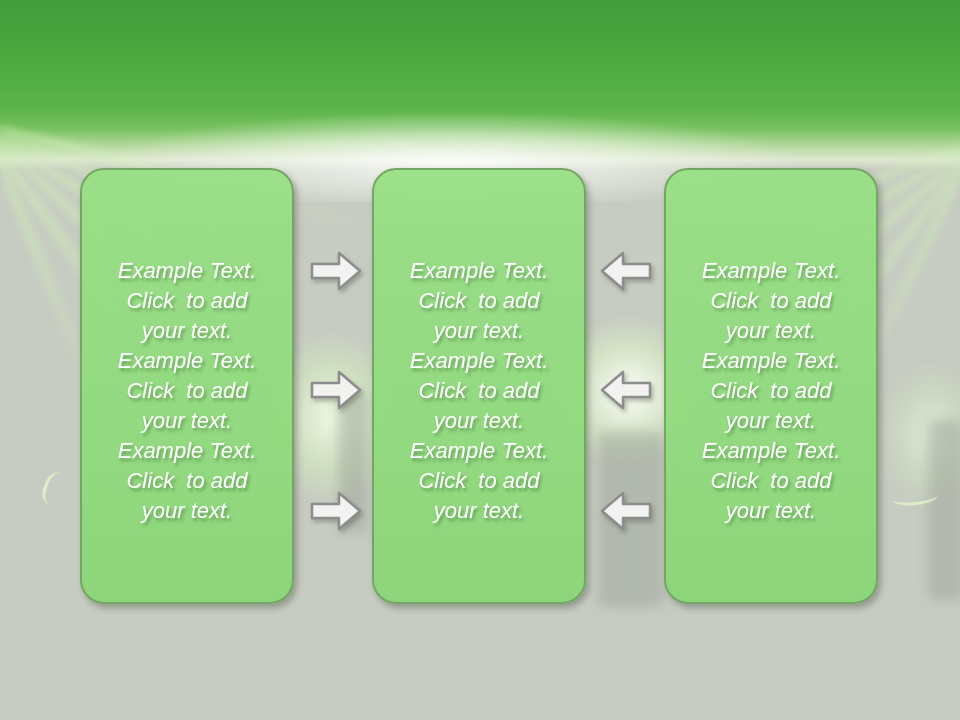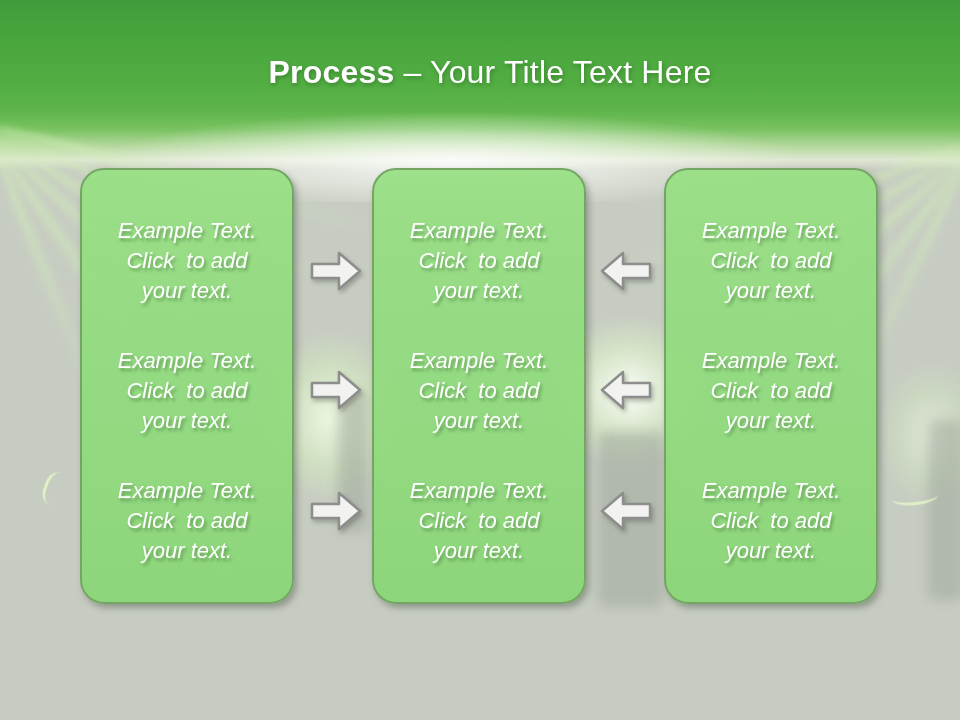--- a/index.html
+++ b/index.html
@@ -73,21 +73,21 @@
   .columns {
     position:absolute; left:80px; top:168px; width:798px; height:438px;
     display:flex; justify-content:space-between;
   }
   .box {
     box-sizing:border-box; width:214px; height:436px;
     background:linear-gradient(180deg, rgba(151,224,132,.93), rgba(137,214,118,.93));
     border:2px solid #74a663; border-radius:24px;
     box-shadow:3px 4px 6px rgba(80,90,75,.45);
     padding:46px 6px 36px; display:flex; flex-direction:column;
-    justify-content:space-between; align-items:center;
+    justify-content:center; align-items:center;
   }
   .tblock {
     color:#ffffff; font-style:italic; font-size:22px; line-height:30px;
     text-align:center; text-shadow:2px 3px 3px rgba(70,115,60,.55);
   }
   .tline { display:block; white-space:pre; }
 
   
   .arrow {
     position:absolute; width:52px; height:44px;
@@ -120,21 +120,20 @@
   <div class="glow glow-a"></div>
   <div class="glow glow-b"></div>
   <div class="glow glow-c"></div>
   <div class="sil sil-a"></div>
   <div class="sil sil-b"></div>
   <div class="sil sil-c"></div>
   <div class="spark sp1"></div>
   <div class="spark sp2"></div>
   <div class="spark sp3"></div>
 
-  <div class="title"><span class="bold">Process</span><span> – Your Title Text Here</span></div>
 
   <div class="columns">
 
     <div class="box">
       <div class="tblock">
         <span class="tline">Example Text.</span>
         <span class="tline">Click  to add</span>
         <span class="tline">your text.</span>
       </div>
       <div class="tblock">

